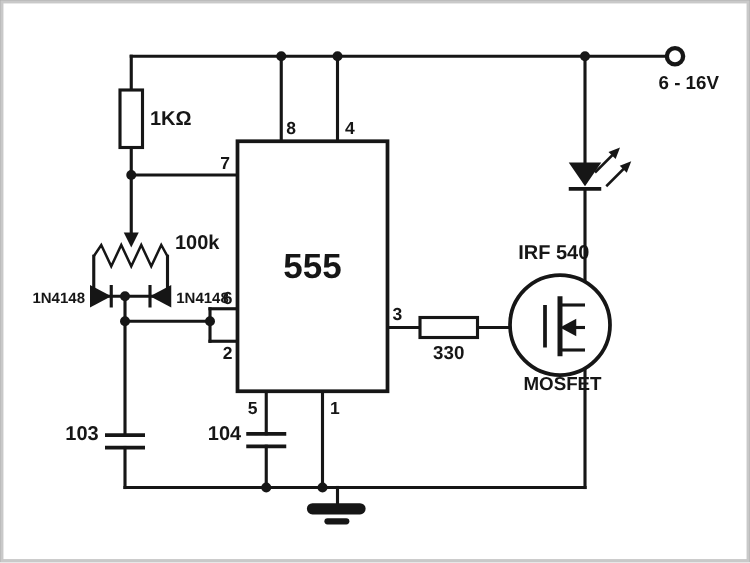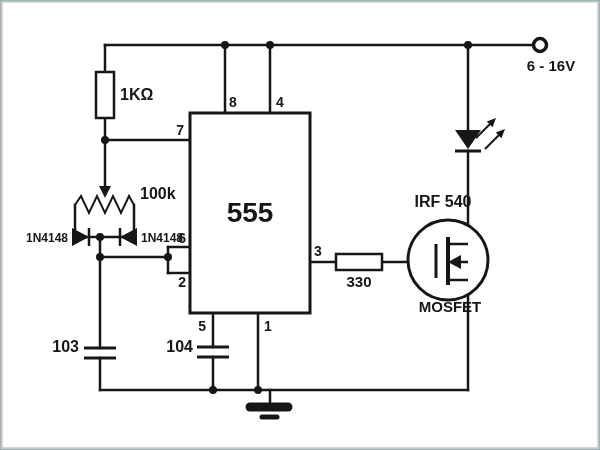--- a/index.html
+++ b/index.html
@@ -1,16 +1,16 @@
 <!DOCTYPE html>
 <html><head>
 <meta charset="utf-8">
 <style>
   html,body{margin:0;padding:0;background:#ffffff;}
-  .canvas{width:600px;height:450px;background:#0f766e;position:relative;overflow:hidden;}
+  .canvas{width:600px;height:450px;background:#a3a3a3;position:relative;overflow:hidden;}
   svg{display:block;}
   svg text{font-family:"Liberation Sans",sans-serif;font-weight:700;fill:#161616;}
   .t28{font-size:28px;}
   .t16{font-size:16px;}
   .t15{font-size:15px;}
   .t14{font-size:14px;}
   .t12{font-size:12px;}
 </style>
 </head>
 <body>

